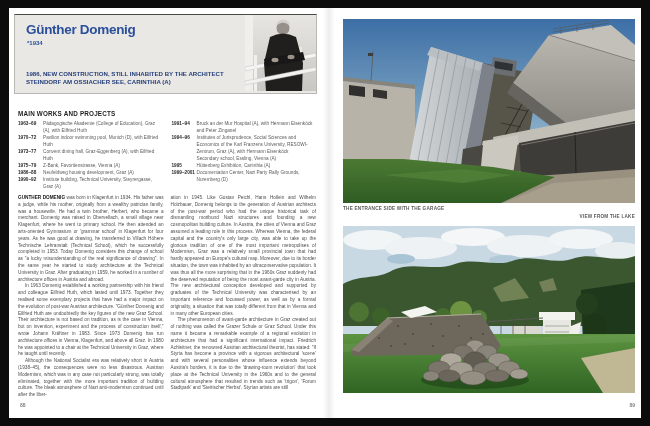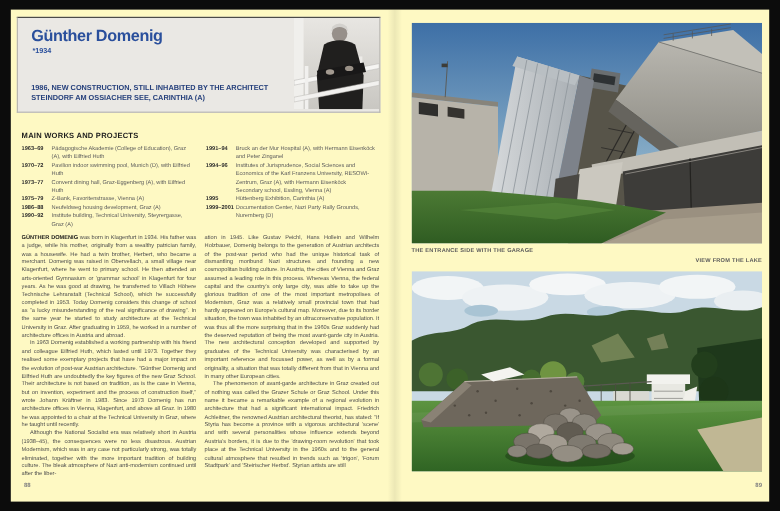--- a/index.html
+++ b/index.html
@@ -3,21 +3,21 @@
 <meta charset="utf-8">
 <style>
   html,body{margin:0;padding:0;}
   body{
     width:650px;height:426px;position:relative;overflow:hidden;
     background:#0c0c0c;
     font-family:"Liberation Sans","DejaVu Sans",sans-serif;
   }
   .spread{
     position:absolute;left:9px;top:8px;width:632px;height:410px;
-    background:#fef9c3;
+    background:#ffffff;
   }
   .gutter{
     position:absolute;left:314px;top:0;width:12px;height:100%;
     background:linear-gradient(to right,rgba(0,0,0,0),rgba(0,0,0,0.07),rgba(0,0,0,0));
   }
   
   .header-box{
     position:absolute;left:5px;top:6px;width:301px;height:78px;
     background:#eae8e4;
     border:1px solid #b9b7b2;border-top:1px solid #4a4a48;

